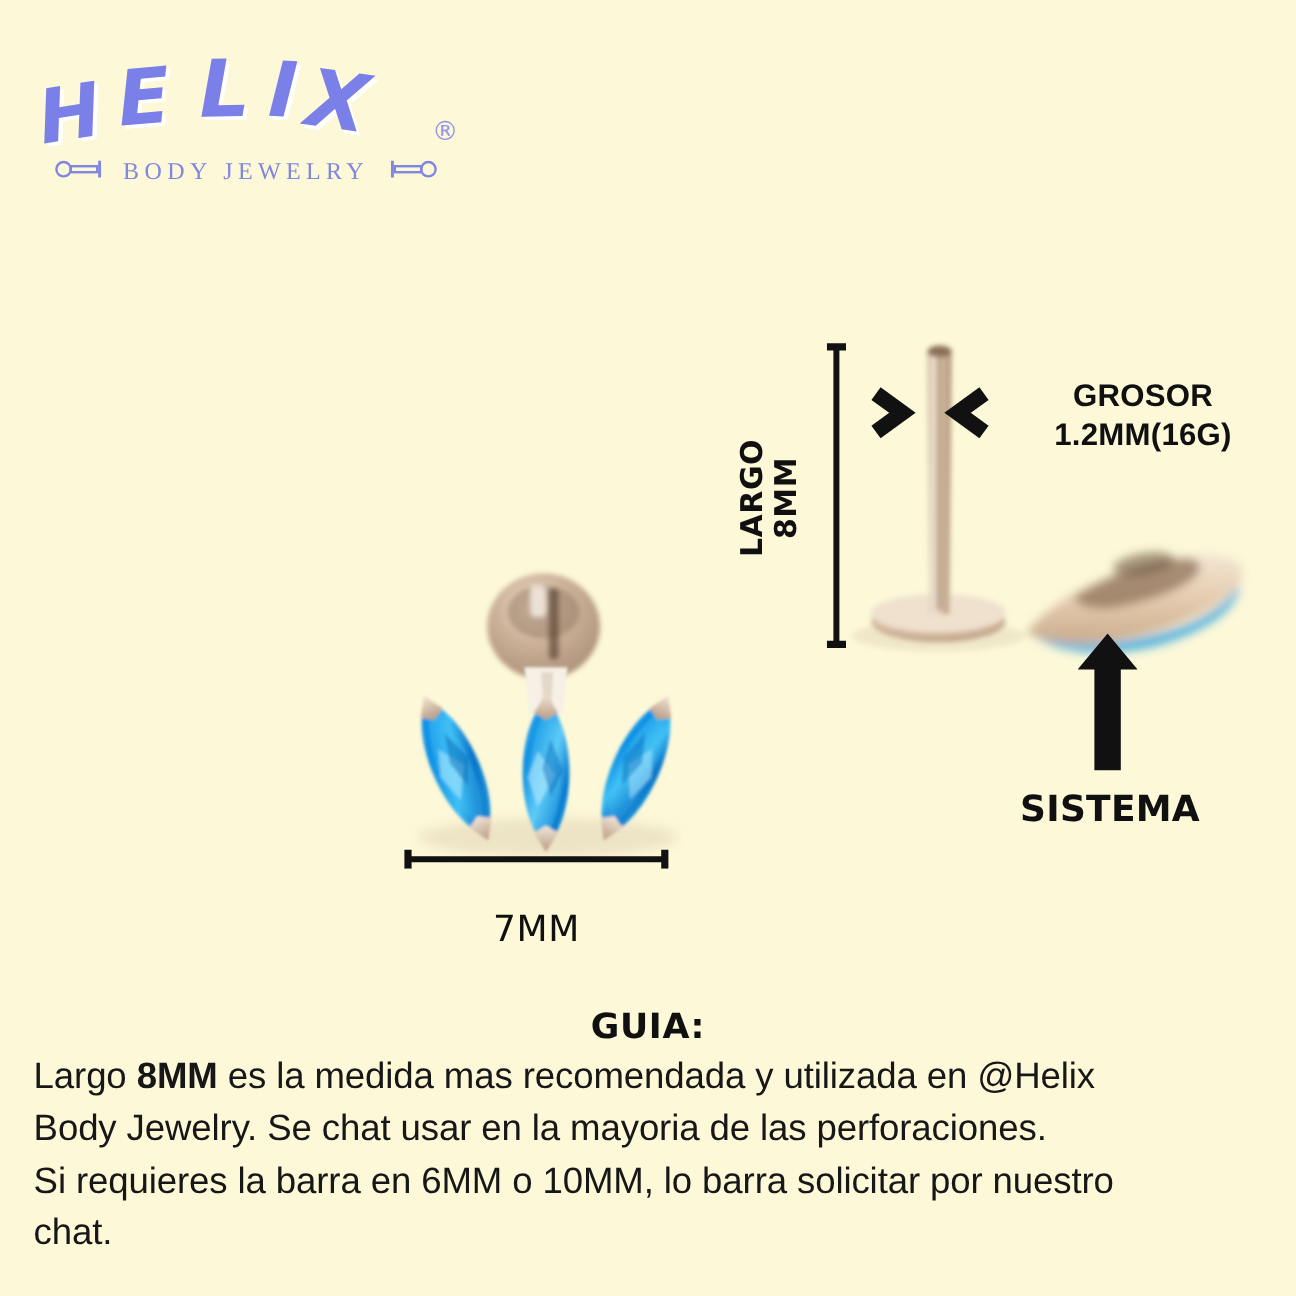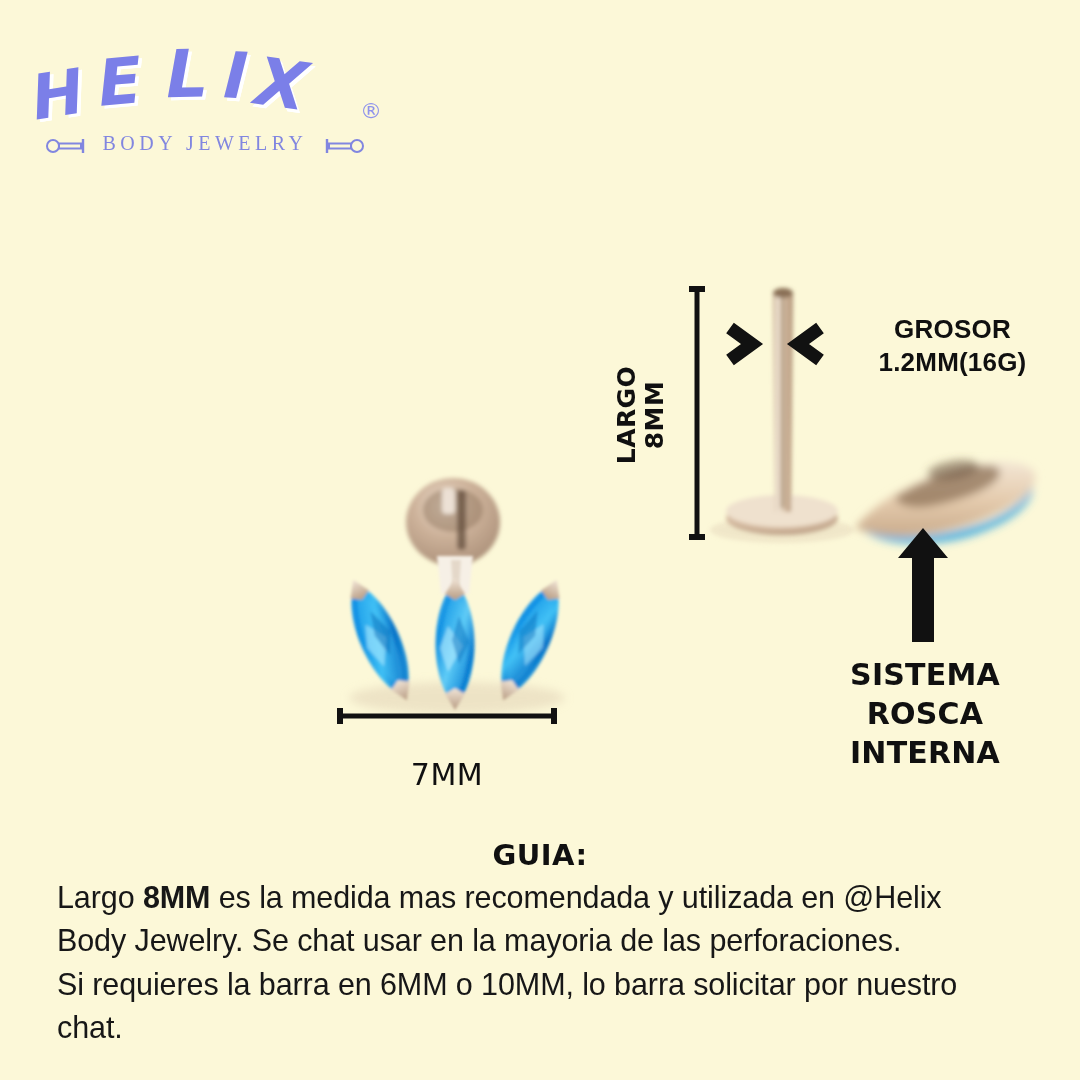--- a/index.html
+++ b/index.html
@@ -60,21 +60,21 @@
     font-size: 22px;
     color: #8f93ec;
     font-family: "DejaVu Sans", sans-serif;
   }
   .logo-sub {
     position: absolute;
     left: 12px;
     top: 96px;
     width: 330px;
     display: flex;
-    align-items: flex-end;
+    align-items: flex-start;
     justify-content: center;
     gap: 14px;
   }
   .logo-sub-text {
     font-family: "Liberation Serif", serif;
     font-size: 20px;
     letter-spacing: 4.5px;
     color: #8186e0;
     font-variant: small-caps;
     text-transform: uppercase;
@@ -217,21 +217,21 @@
     left: 28px;
     top: 876px;
     width: 1015px;
     font-family: "Liberation Sans", sans-serif;
     font-size: 30.5px;
     line-height: 1.42;
     color: #171717;
     letter-spacing: -0.1px;
   }
   .guide-body b { font-weight: bold; }
-  .guide-line { display: block; white-space: nowrap; margin-left: 29px; }
+  .guide-line { display: block; white-space: nowrap; }
 </style>
 </head>
 <body>
 
 <div class="canvas">
 
   <div class="logo-block">
     <div class="logo-word">
       <span class="logo-letter l-h">H</span>
       <span class="logo-letter l-e">E</span>
@@ -423,21 +423,20 @@
   <div class="label-7mm">7MM</div>
 
   <div class="arrow-up">
     <svg width="50" height="114" viewBox="0 0 50 114">
       <polygon points="25,0 50,30 36,30 36,114 14,114 14,30 0,30" fill="#111111"></polygon>
     </svg>
   </div>
 
   <div class="label-sistema">
     <div>SISTEMA</div>
-    <div>ROSCA INTERNA</div>
   </div>
 
   <div class="guide-title">GUIA:</div>
 
   <div class="guide-body">
     <span class="guide-line"><span>Largo </span><b>8MM</b><span> es la medida mas  recomendada y utilizada en @Helix</span></span>
     <span class="guide-line">Body Jewelry. Se chat usar en la mayoria de las perforaciones.</span>
     <span class="guide-line">Si requieres la barra en 6MM o 10MM, lo barra solicitar por nuestro</span>
     <span class="guide-line">chat.</span>
   </div>

